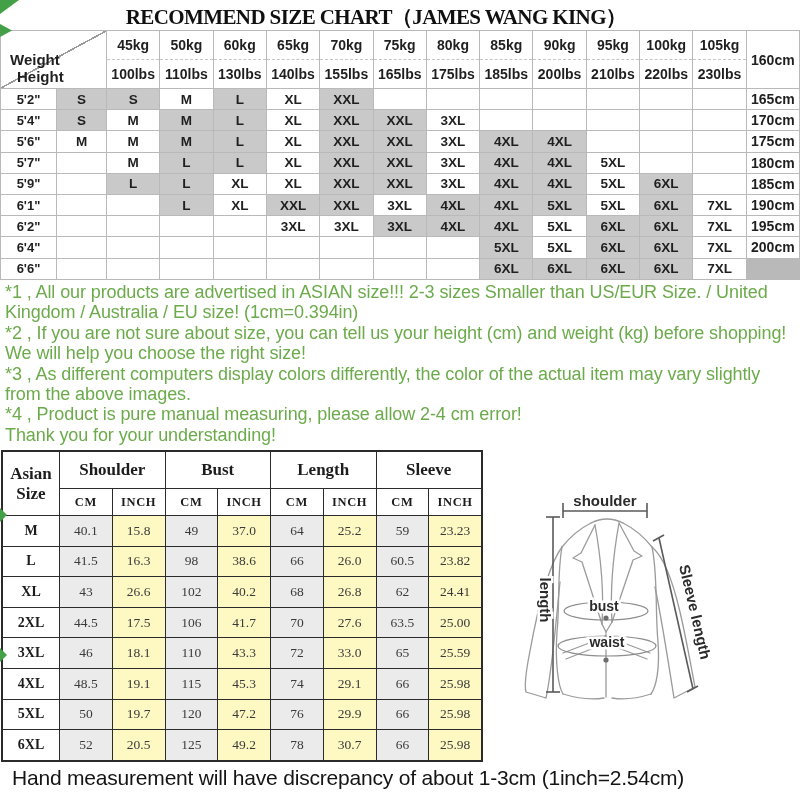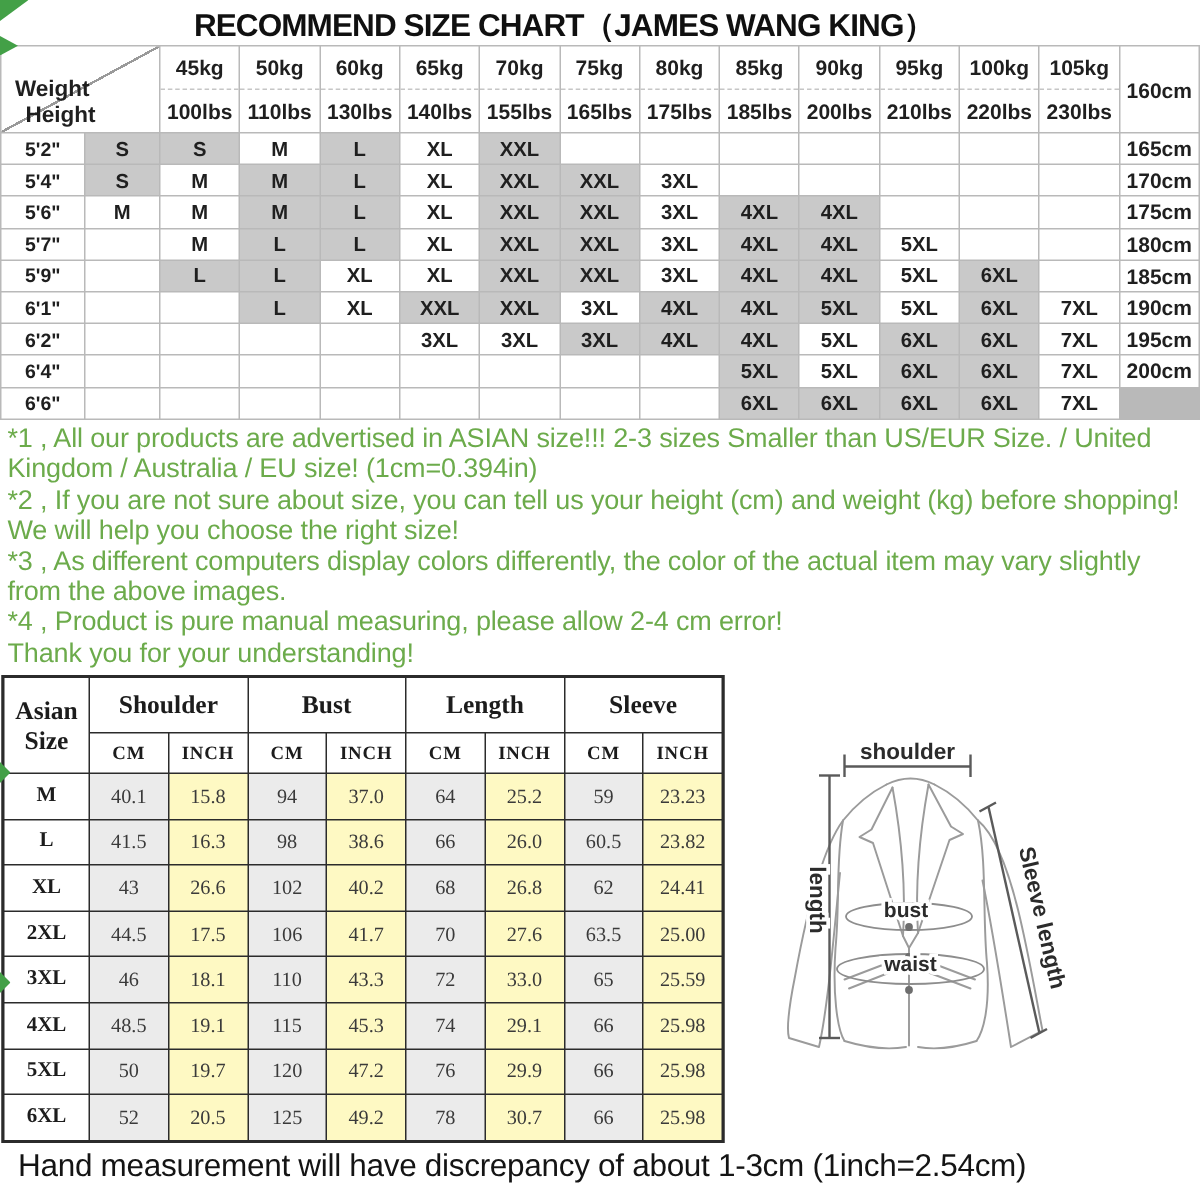--- a/index.html
+++ b/index.html
@@ -1,20 +1,20 @@
 <!DOCTYPE html>
 <html><head>
 <meta charset="utf-8">
 <style>
   html,body{margin:0;padding:0;}
   body{width:800px;height:800px;position:relative;background:#fff;
        font-family:"Liberation Sans",sans-serif;overflow:hidden;color:#1c1c1c;}
 
   .title{position:absolute;top:3px;left:0;width:752px;text-align:center;
-         font-size:21px;font-weight:bold;letter-spacing:-0.6px;color:#101010;}
+         font-size:21px;font-weight:bold;letter-spacing:-0.6px;color:#101010;font-family:Liberation Serif, serif;}
 
   
   .t1{position:absolute;top:30px;left:0;width:798px;display:grid;
       grid-template-columns:55px 49px repeat(13,1fr);
       grid-template-rows:57px repeat(9,20.2px);
       gap:1px;background:#b9b9b9;border:1px solid #b9b9b9;}
   .t1 .cell{background:#fff;display:flex;align-items:center;justify-content:center;
             font-weight:bold;font-size:13.5px;color:#1f1f1f;}
   .t1 .hl{background:#c9c9c9;}
   .t1 .corner{grid-column:1/3;grid-row:1;flex-direction:column;align-items:stretch;
@@ -281,21 +281,21 @@
     <div class="cell sub">INCH</div>
     <div class="cell sub">CM</div>
     <div class="cell sub">INCH</div>
     <div class="cell sub">CM</div>
     <div class="cell sub">INCH</div>
     <div class="cell sub">CM</div>
     <div class="cell sub">INCH</div>
     <div class="cell sizec">M</div>
     <div class="cell val cm">40.1</div>
     <div class="cell val inch">15.8</div>
-    <div class="cell val cm">94</div>
+    <div class="cell val cm">49</div>
     <div class="cell val inch">37.0</div>
     <div class="cell val cm">64</div>
     <div class="cell val inch">25.2</div>
     <div class="cell val cm">59</div>
     <div class="cell val inch">23.23</div>
     <div class="cell sizec">L</div>
     <div class="cell val cm">41.5</div>
     <div class="cell val inch">16.3</div>
     <div class="cell val cm">98</div>
     <div class="cell val inch">38.6</div>

